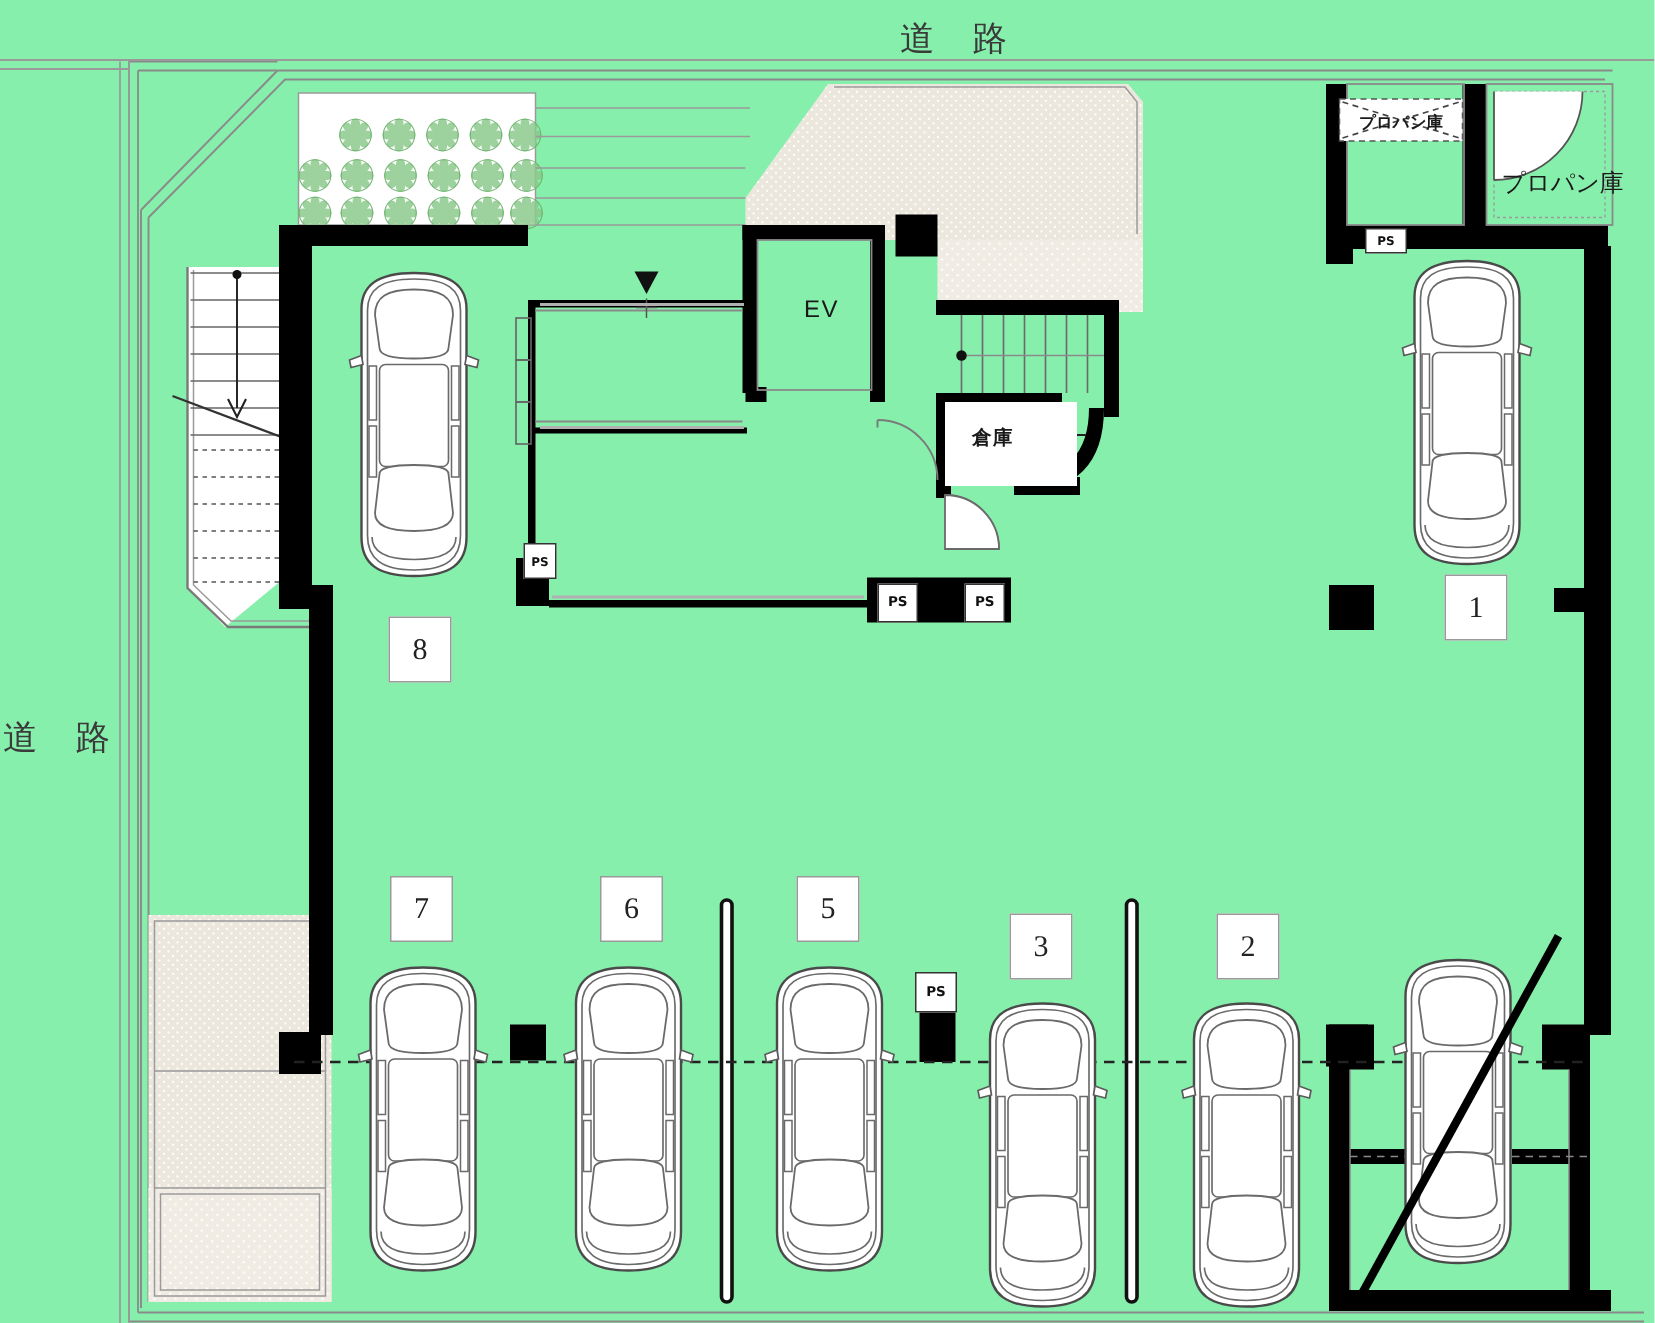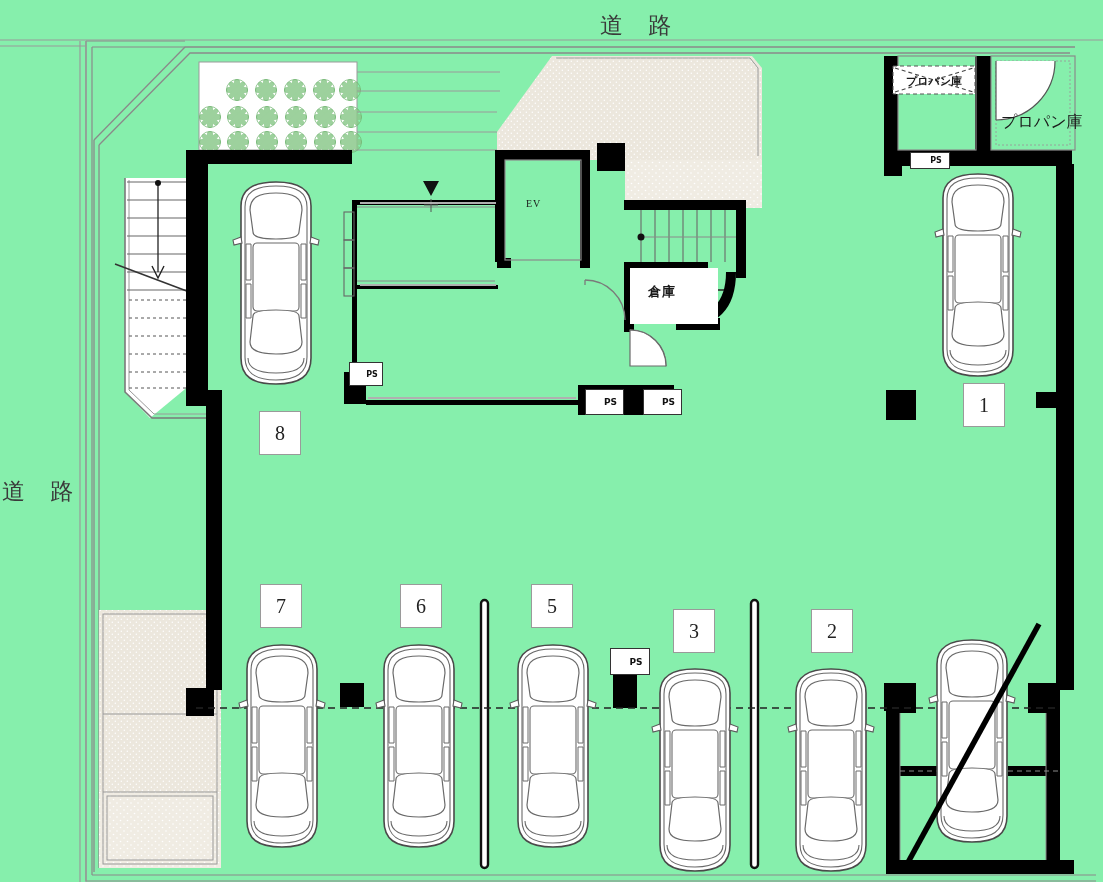--- a/index.html
+++ b/index.html
@@ -8,24 +8,24 @@
   #plan svg{position:absolute;left:0;top:0;}
   .lbl{position:absolute;white-space:nowrap;color:#222;}
   .road-label{font-size:23px;letter-spacing:9px;color:#3a3a3a;
     font-family:"DejaVu Sans","Liberation Sans",sans-serif;font-weight:500;}
   .stall-box{position:absolute;background:#fff;border:1px solid #9a9a9a;
     display:flex;align-items:center;justify-content:center;
     font-size:20px;color:#222;font-family:"Liberation Serif",serif;}
   .ps-box{position:absolute;background:#fff;border:1px solid #333;
     display:flex;align-items:center;justify-content:center;
     font-size:9px;font-weight:bold;color:#111;
-    font-family:"DejaVu Sans","Liberation Sans",sans-serif;padding-left:12px;}
+    font-family:"DejaVu Sans","Liberation Sans",sans-serif;}
   .rm-label{position:absolute;white-space:nowrap;color:#1a1a1a;
     font-family:"DejaVu Sans","Liberation Sans",sans-serif;}
-  .ev-label{font-size:10px;font-family:Liberation Serif, serif;letter-spacing:1px;}
+  .ev-label{font-size:16px;font-family:Liberation Sans, sans-serif;letter-spacing:1px;margin-left:10px;}
   .sk-label{font-size:13px;letter-spacing:1px;font-weight:700;}
   .gomi-label{font-size:11px;letter-spacing:0px;font-weight:600;}
   .propane-label{font-size:16px;letter-spacing:0px;font-weight:400;}
 </style>
 </head>
 <body>
 
 <div id="plan">
 
 <svg width="1103" height="882" viewBox="0 0 1103 882">

